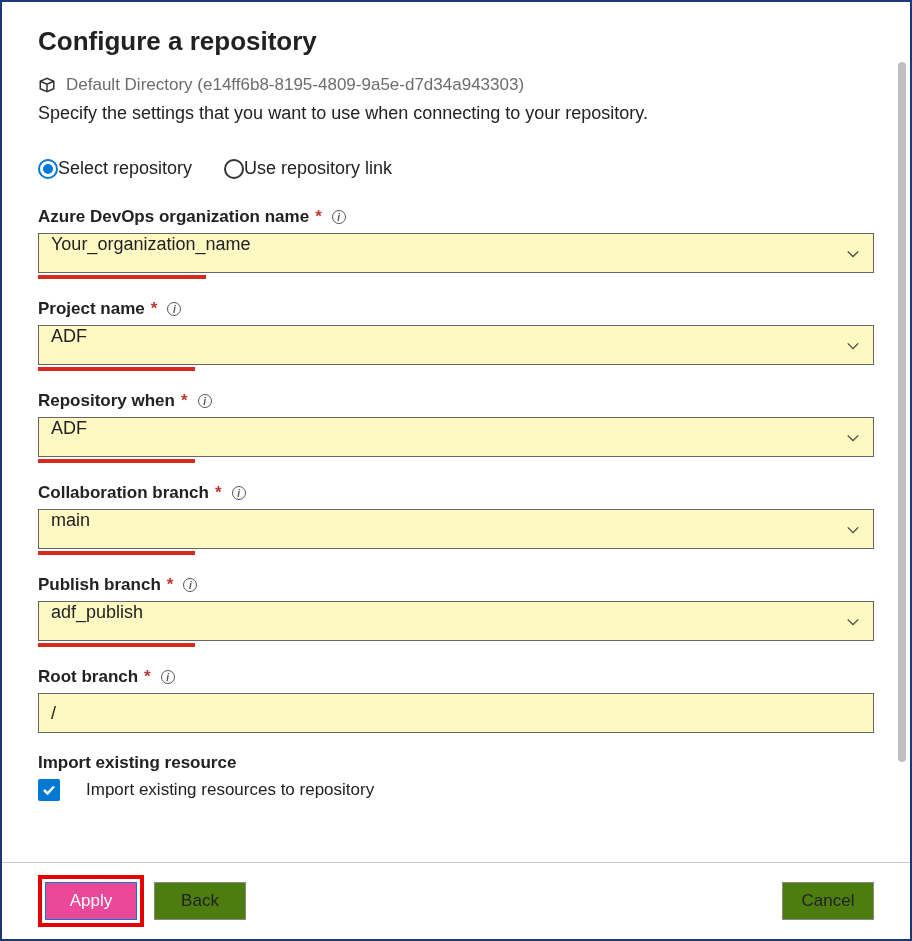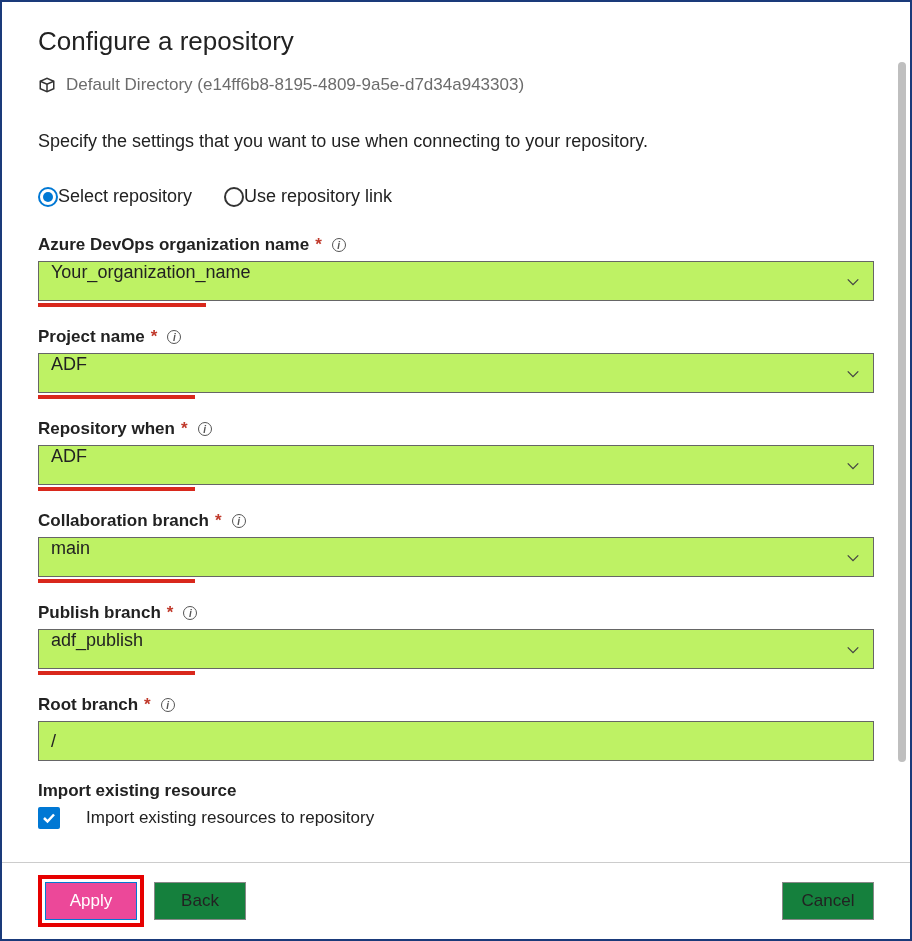--- a/index.html
+++ b/index.html
@@ -17,29 +17,29 @@
     display: flex;
     flex-direction: column;
   }
   .content {
     flex: 1;
     overflow-y: auto;
     padding: 24px 36px 10px 36px;
   }
   .page-title {
     font-size: 26px;
-    font-weight: 400;
+    font-weight: 700;
     color: #222;
     margin-bottom: 18px;
   }
   .breadcrumb {
     display: flex;
     align-items: center;
     gap: 10px;
-    margin-bottom: 36px;
+    margin-bottom: 8px;
   }
   .dir-icon {
     width: 18px;
     height: 18px;
     display: inline-flex;
     align-items: center;
     justify-content: center;
   }
   .dir-icon svg { width: 18px; height: 18px; }
   .breadcrumb-text {
@@ -114,21 +114,21 @@
   }
   .select-wrap {
     position: relative;
     display: flex;
     flex-direction: column;
   }
   .form-select, .form-input {
     width: 100%;
     height: 40px;
     border: 1px solid #666;
-    background: #bef264;
+    background: #fef9c3;
     padding: 0 40px 0 12px;
     font-size: 18px;
     color: #222;
     font-family: inherit;
   }
   .form-select {
     cursor: pointer;
   }
   .chevron {
     position: absolute;
@@ -174,21 +174,21 @@
     gap: 10px;
   }
   .btn {
     height: 38px;
     min-width: 92px;
     padding: 0 18px;
     font-size: 17px;
     font-family: inherit;
     cursor: pointer;
     border: 1px solid #888;
-    background: #15803d;
+    background: #4d7c0f;
     color: #222;
   }
   .btn-primary {
     background: #ec4899;
     border-color: #0078d4;
     color: #fff;
   }
   .footer-spacer { flex: 1; }
   .highlight-box {
     border: 4px solid #e60000;

